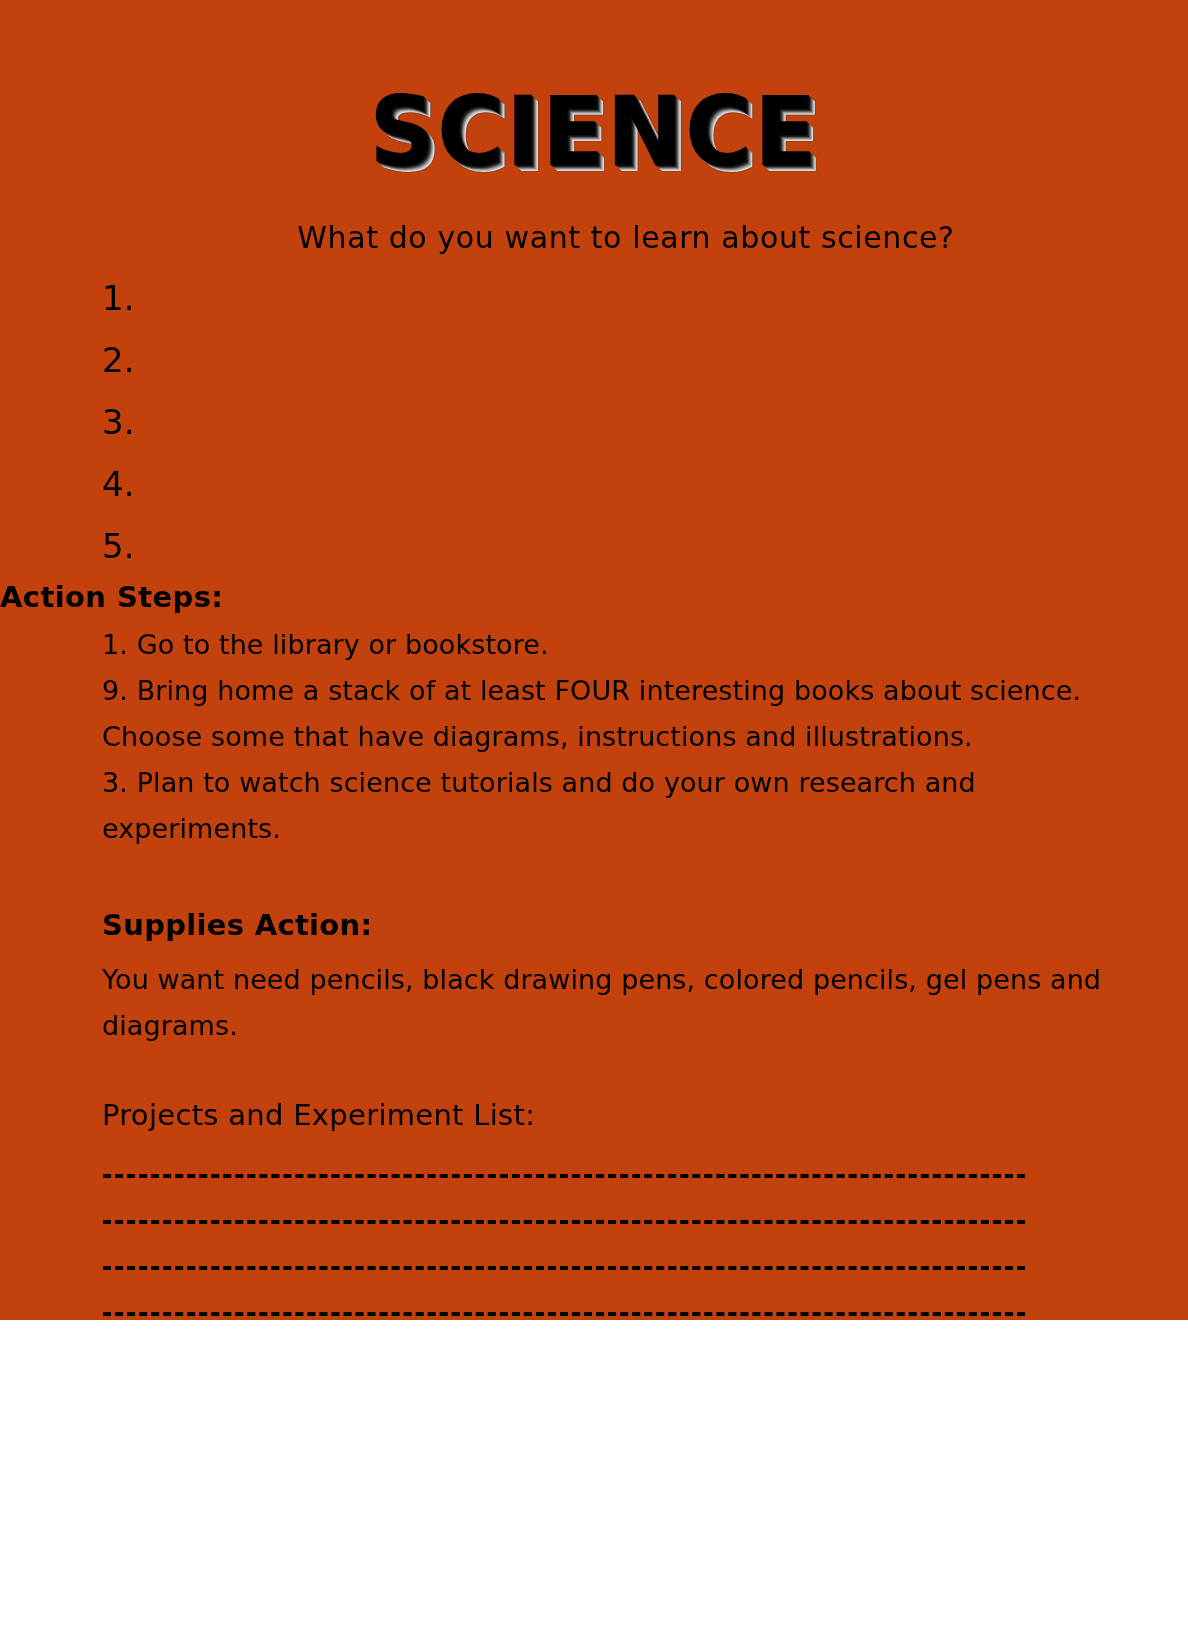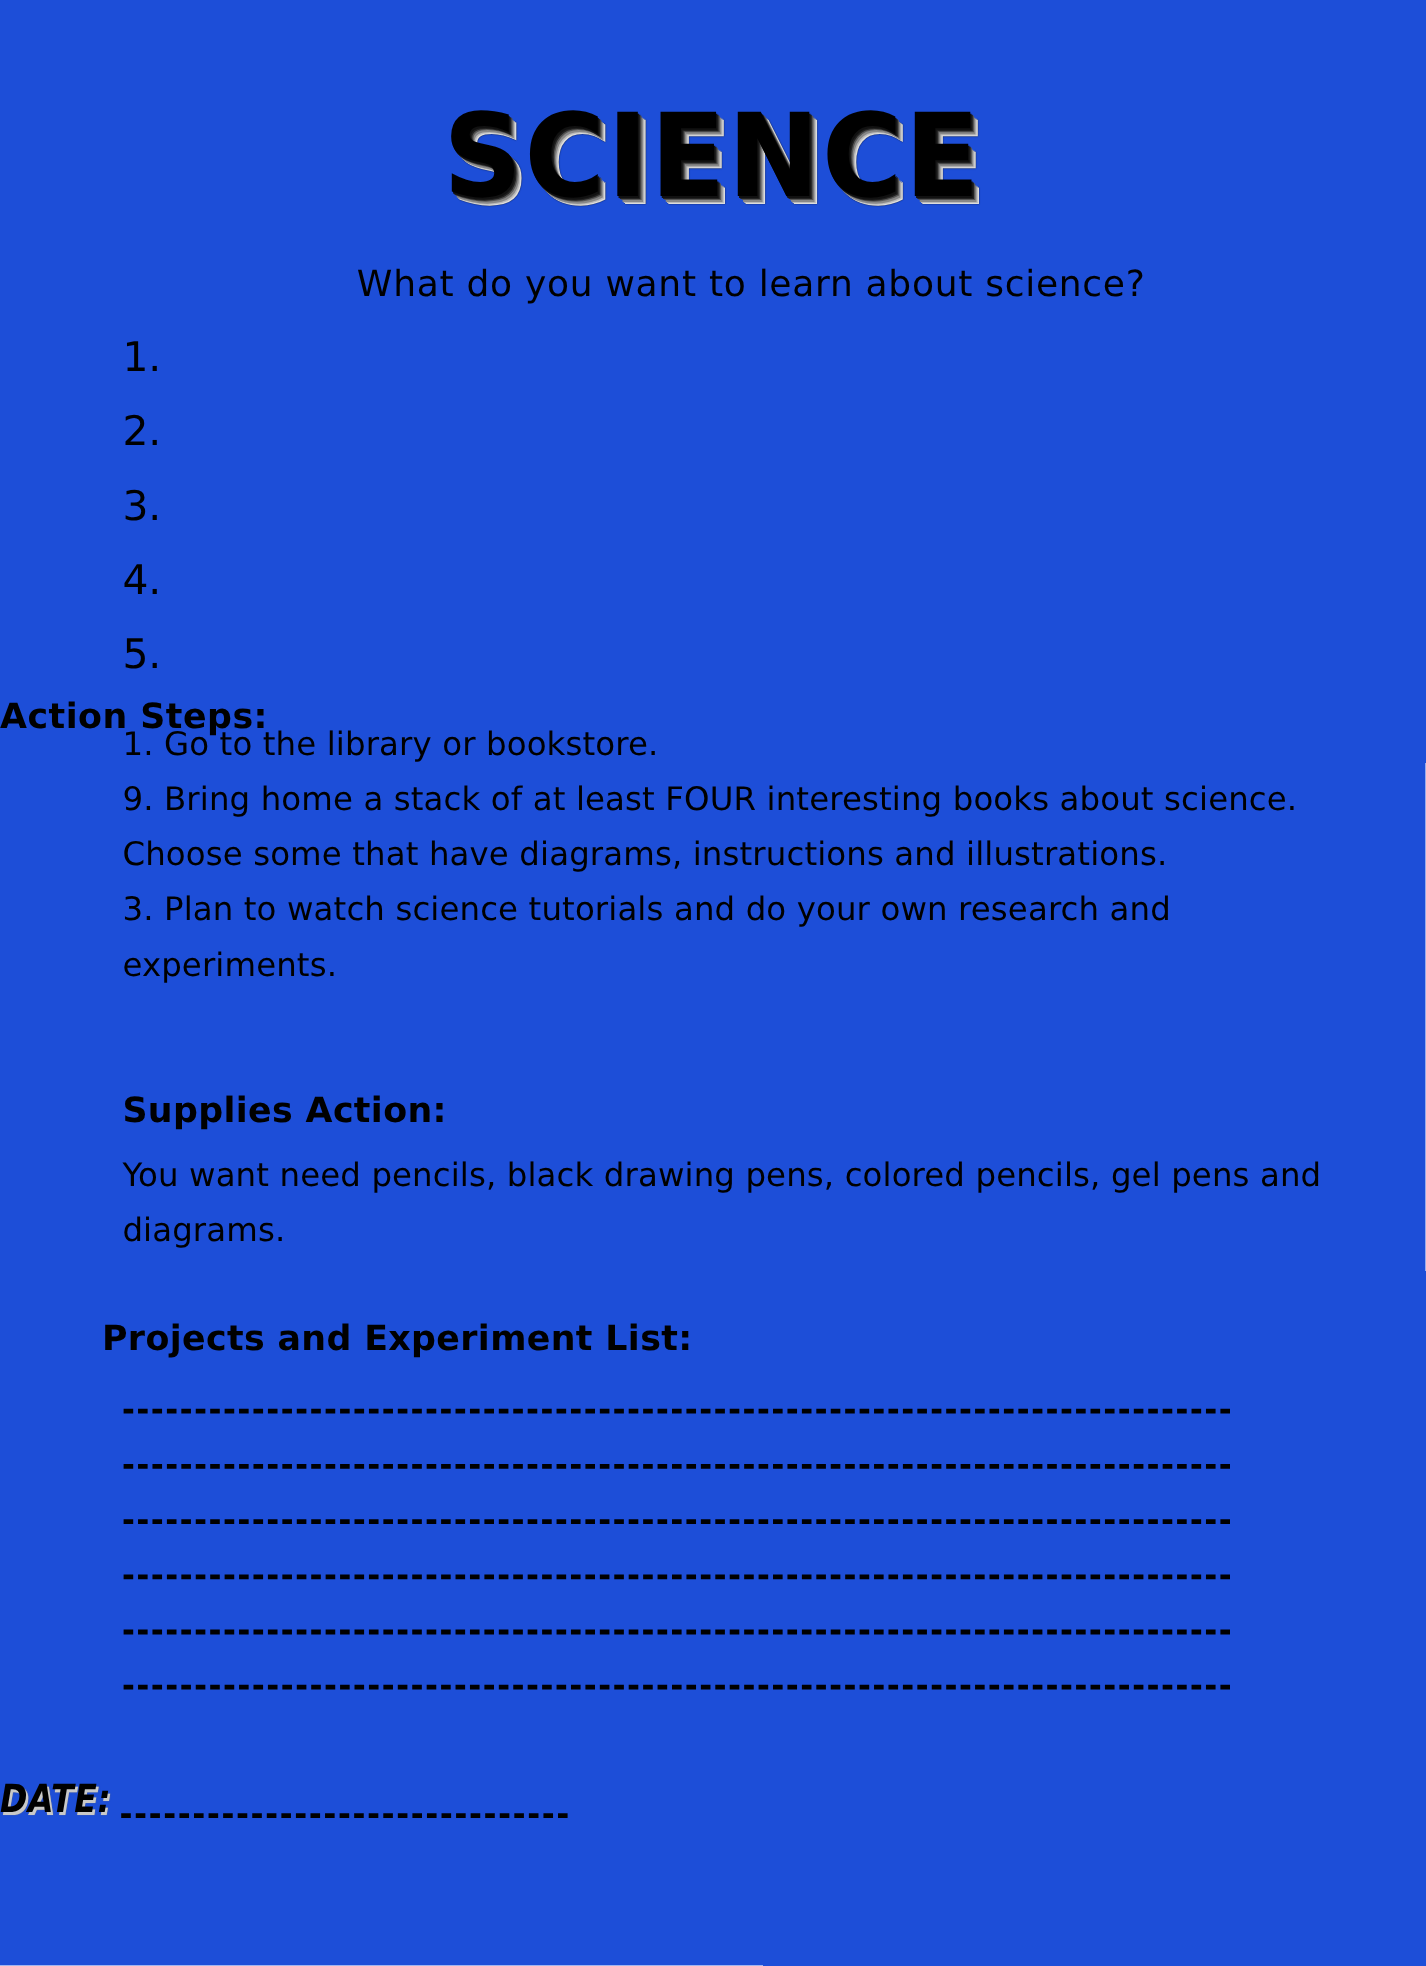--- a/index.html
+++ b/index.html
@@ -5,22 +5,22 @@
 <style>
   html, body {
     margin: 0;
     padding: 0;
     background: #ffffff;
   }
 
   .page {
     position: relative;
     width: 1188px;
-    height: 1638px;
-    background: #1d4ed8;
+    height: 1320px;
+    background: #c2410c;
     overflow: hidden;
     font-family: "DejaVu Sans", "Liberation Sans", sans-serif;
     color: #000000;
   }
 
   
   .title-wrap {
     position: absolute;
     top: 88px;
     left: 0;
@@ -83,21 +83,21 @@
     left: 0;
     width: 1188px;
     text-align: left;
     font-size: 29px;
     font-weight: 700;
     letter-spacing: 0.4px;
   }
 
   .steps {
     position: absolute;
-    top: 598px;
+    top: 622px;
     left: 102px;
     width: 930px;
   }
 
   .steps .step-line,
   .supplies-body .body-line {
     font-size: 27px;
     line-height: 46px;
     letter-spacing: 0.1px;
     white-space: nowrap;
@@ -117,23 +117,23 @@
     position: absolute;
     top: 957px;
     left: 102px;
     width: 930px;
   }
 
   
   .projects-heading {
     position: absolute;
     top: 1098px;
-    left: 85px;
+    left: 102px;
     font-size: 29px;
-    font-weight: 700;
+    font-weight: 400;
     letter-spacing: 0.3px;
   }
 
   .rule-lines {
     position: absolute;
     top: 1168px;
     left: 103px;
     width: 922px;
   }
 

